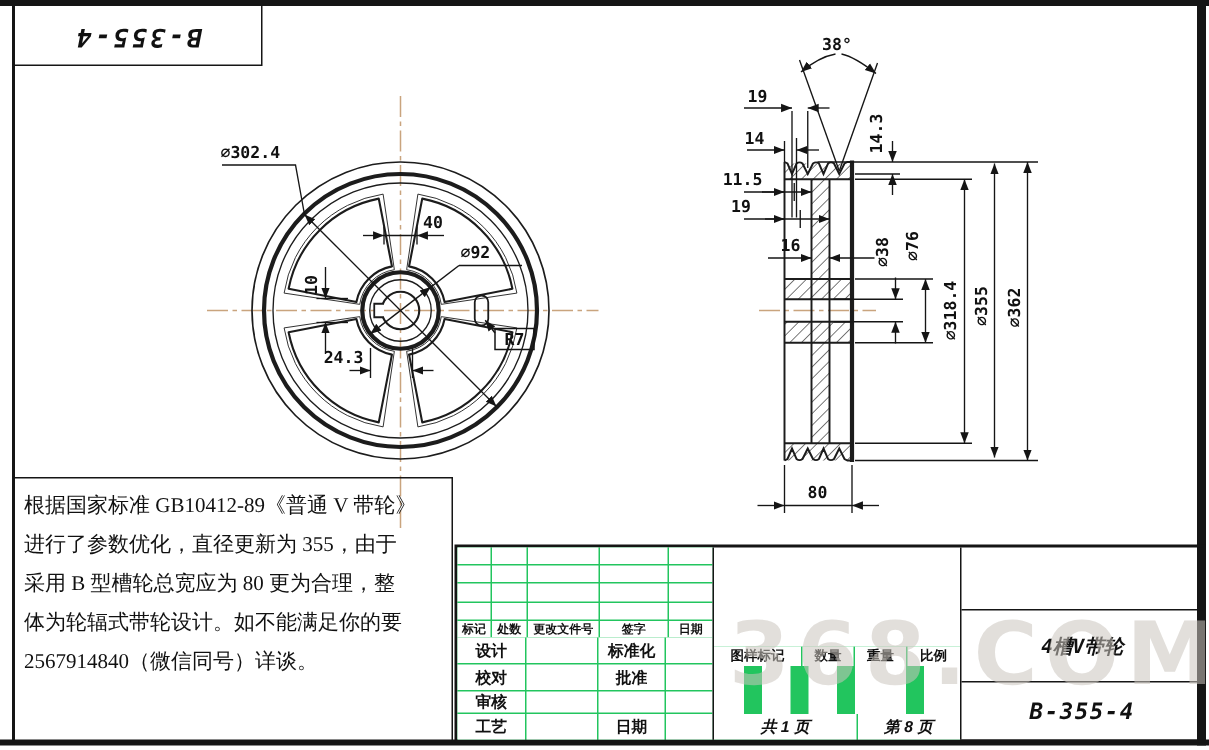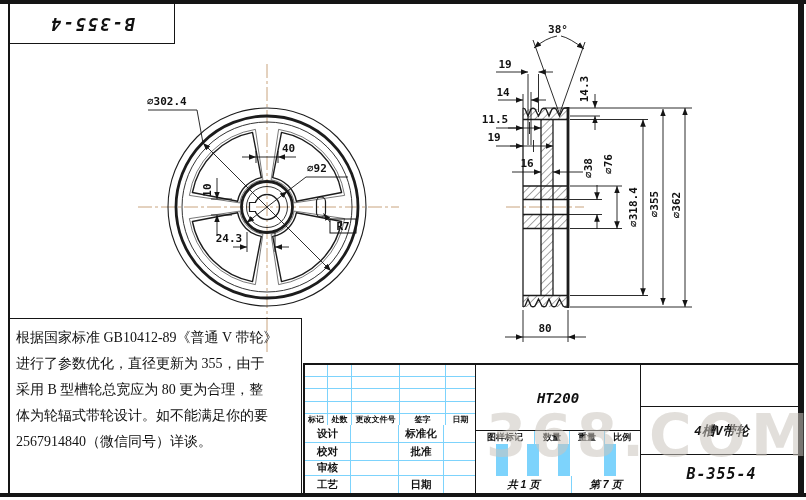--- a/index.html
+++ b/index.html
@@ -11,21 +11,21 @@
   #codebox{left:8px;top:3px;width:165px;height:39px;border:1.5px solid #151515;
            display:flex;align-items:center;justify-content:center;}
   #codebox span{transform:rotate(180deg);font-family:"DejaVu Sans Mono",monospace;
                 font-style:italic;font-weight:bold;font-size:17px;letter-spacing:2px;}
   
   #notebox{left:8px;top:318px;width:294px;height:177px;border:1.5px solid #151515;
            box-sizing:border-box;padding:6px 0 0 7px;font-family:"Liberation Serif",serif;
            font-size:14px;line-height:26px;white-space:nowrap;overflow:hidden;}
   
   #tb{left:303px;top:363px;width:501px;height:132px;border:2px solid #151515;box-sizing:border-box;}
-  .grid{display:grid;background:#7dd3fc;gap:1px;position:absolute;}
+  .grid{display:grid;background:#22c55e;gap:1px;position:absolute;}
   .grid>div{background:#fff;display:flex;align-items:center;justify-content:center;
             font-weight:bold;overflow:hidden;white-space:nowrap;}
   #revgrid{left:0;top:0;width:170px;height:60px;grid-template-columns:22px 23px 47px 45px 1fr;
            grid-template-rows:repeat(5,1fr);font-size:8px;}
   #signgrid{left:0;top:60px;width:170px;height:68px;grid-template-columns:45px 47px 44px 1fr;
             grid-template-rows:17px 17px 14px 1fr;font-size:10.5px;}
   #mid{left:170px;top:0;width:165px;height:128px;border-left:1.5px solid #151515;box-sizing:border-box;}
   #material{position:absolute;left:0;top:0;width:100%;height:66px;border-bottom:1px solid #151515;
             box-sizing:border-box;display:flex;align-items:center;justify-content:center;
             font-style:italic;font-weight:bold;font-size:14px;font-family:"DejaVu Sans Mono",monospace;}
@@ -264,38 +264,37 @@
       <div>审核</div>
         <div></div>
       <div></div>
         <div></div>
       <div>工艺</div>
         <div></div>
       <div>日期</div>
         <div></div>
     </div>
     <div class="abs" id="mid">
-      <div id="material">HT200</div>
       <div class="grid" id="markhdr">
         <div>图样标记</div>
         <div>数量</div>
         <div>重量</div>
         <div>比例</div>
       </div>
       <div class="grid" id="markrow">
         <div></div>
           <div></div>
           <div></div>
           <div></div>
           <div></div>
         <div id="scaleval">1:5</div>
       </div>
       <div class="grid" id="pagerow">
         <div>共 1 页</div>
-        <div>第 7 页</div>
+        <div>第 8 页</div>
       </div>
     </div>
     <div class="abs" id="tbright">
       <div class="tbr-cell" style="top:0;height:42px;border-bottom:1px solid #151515;"></div>
       <div class="tbr-cell" style="top:42px;height:48px;border-bottom:1px solid #151515;font-size:13px;">4槽V带轮</div>
       <div class="tbr-cell" style="top:90px;height:38px;font-size:15px;letter-spacing:1px;">B-355-4</div>
     </div>
   </div>
 
   <div class="abs" id="wm">368.COM</div>

